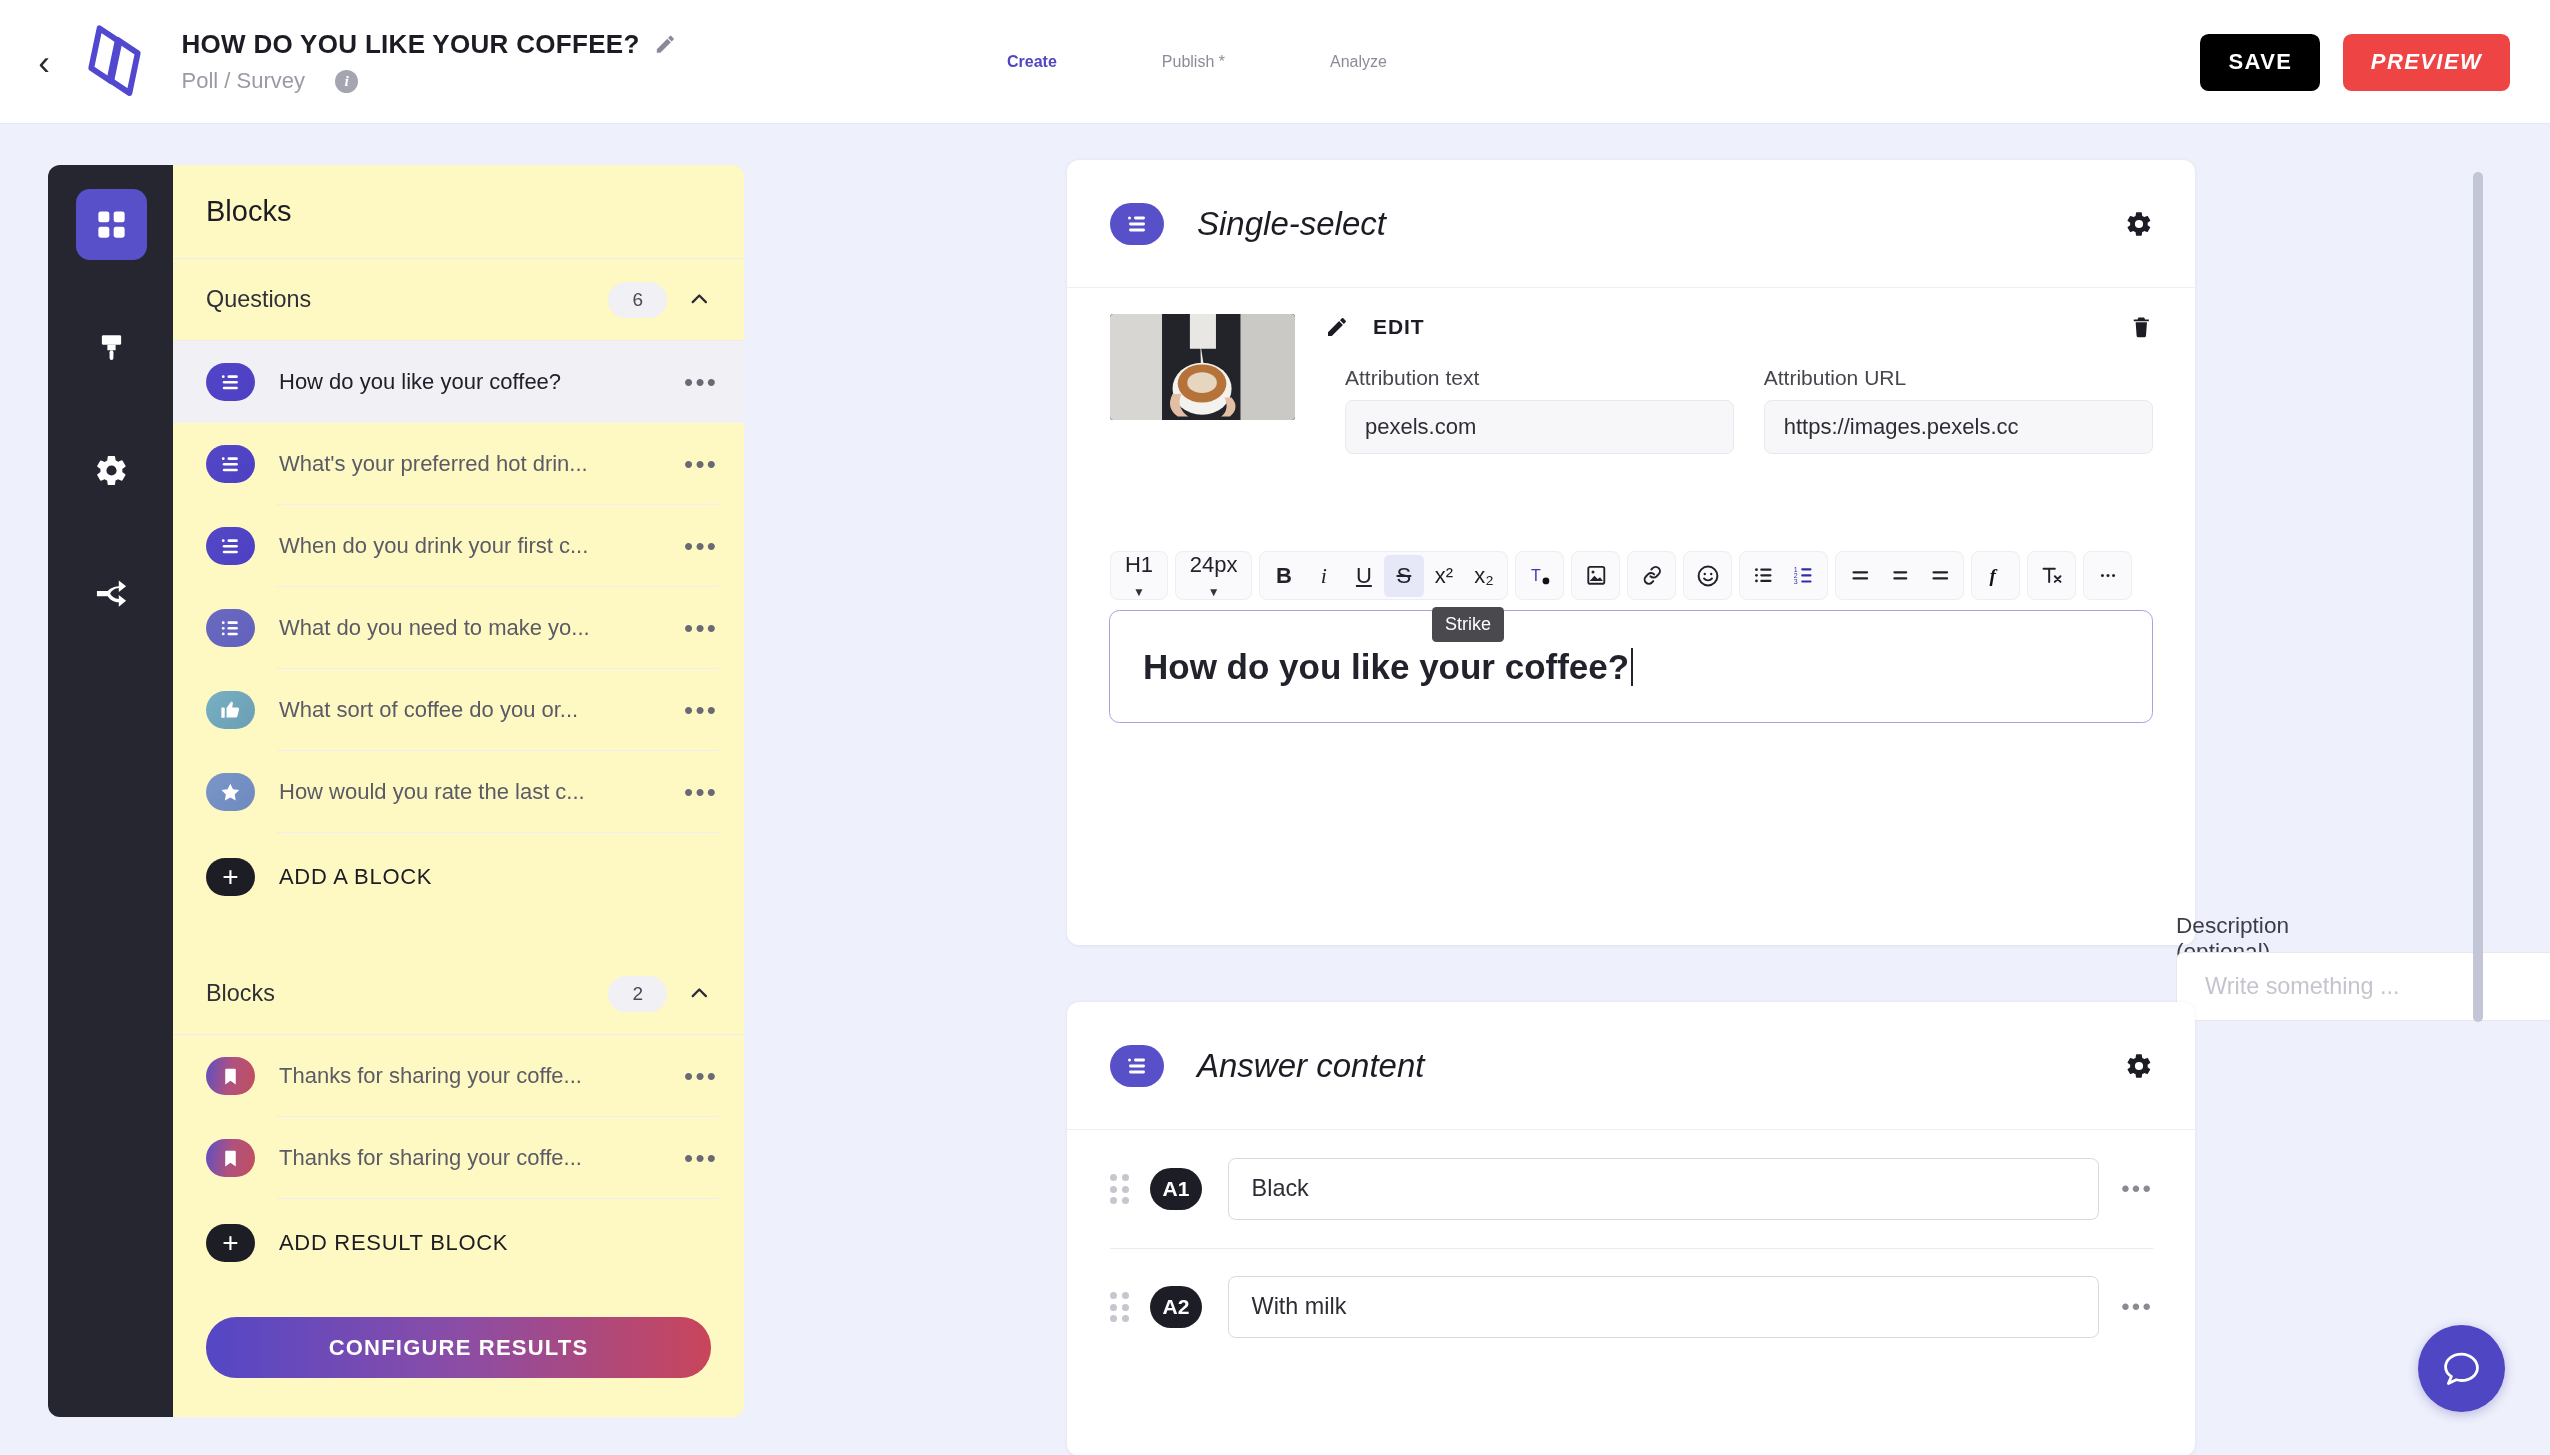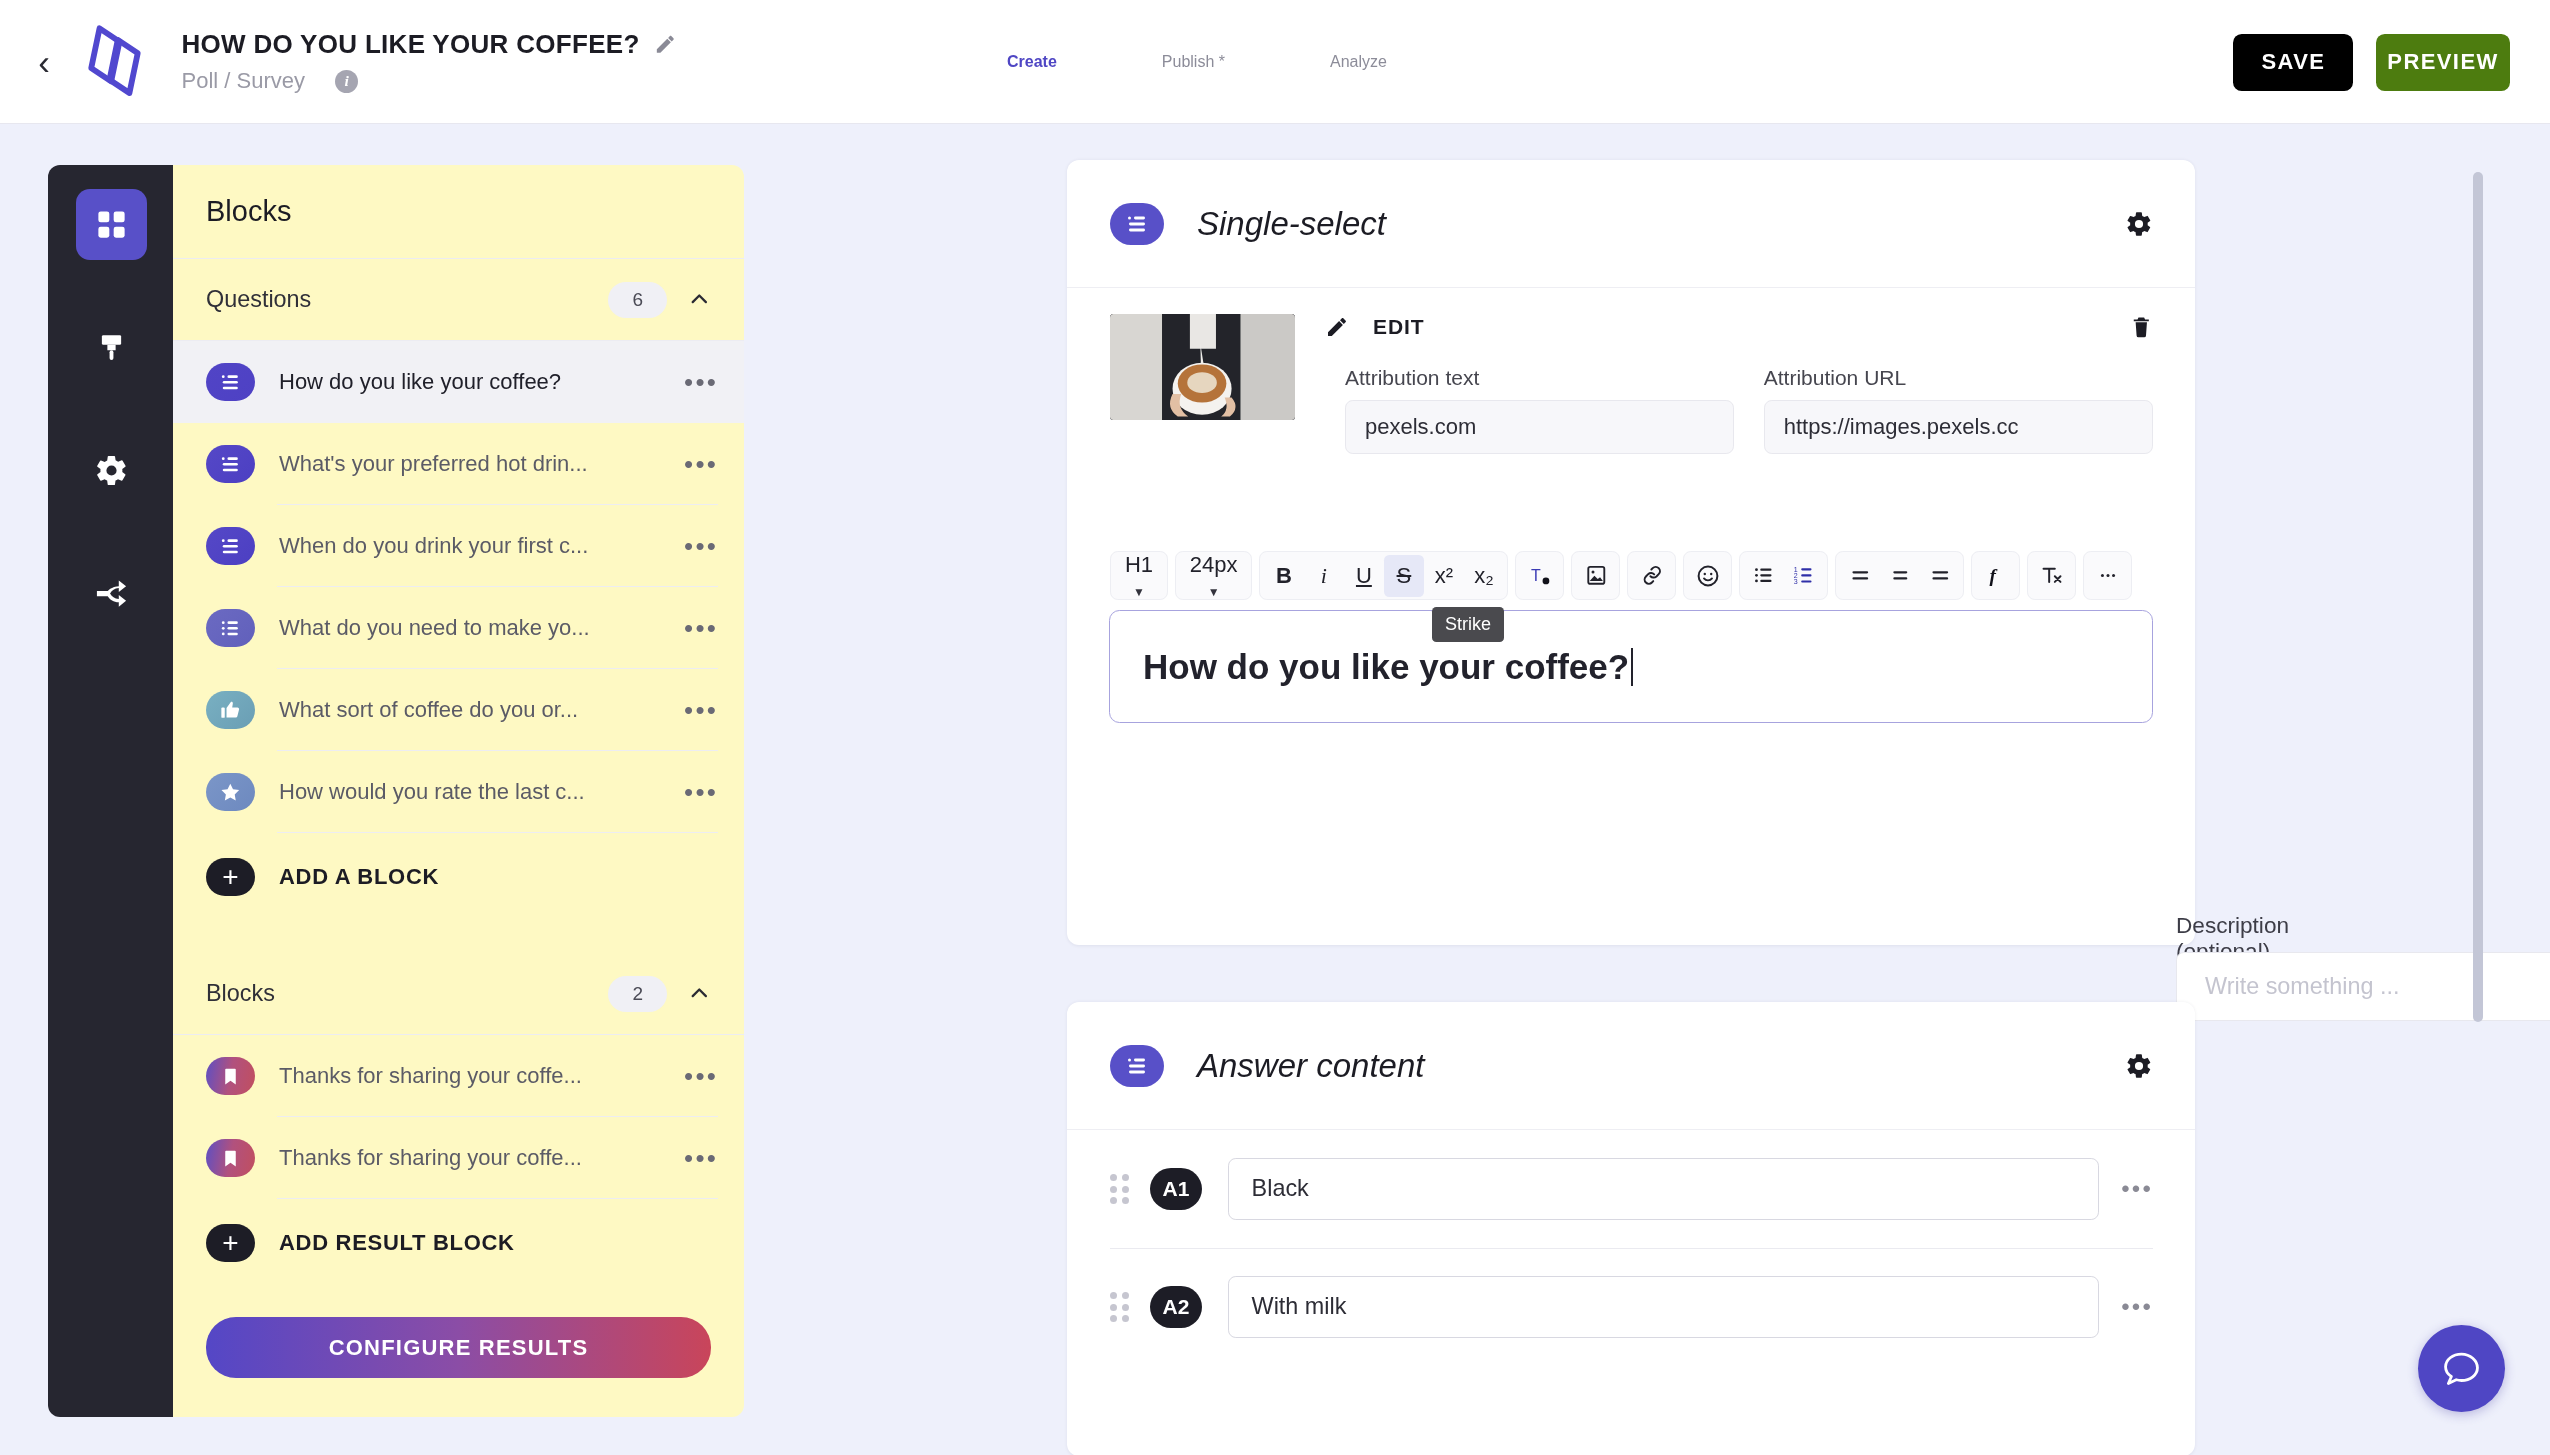--- a/index.html
+++ b/index.html
@@ -47,21 +47,21 @@
     position: absolute; right: 40px; top: 0; height: 124px;
     display: flex; align-items: center; gap: 22.6px;
   }
   .btn {
     border: none; border-radius: 8.7px; color: #fff; font-size: 22px;
     font-weight: bold; letter-spacing: 1.4px; cursor: pointer;
     height: 57px; display: flex; align-items: center; justify-content: center;
     font-family: "Liberation Sans", sans-serif;
   }
   .btn-save { background: #000000; width: 120px; }
-  .btn-preview { background: #4d7c0f; width: 134px; }
+  .btn-preview { background: #ef4444; width: 167px; font-style: italic; }
 
   
   .rail {
     position: absolute; left: 48px; top: 165px; width: 126px; height: 1252px;
     background: #262630; border-radius: 12px 0 0 12px;
     display: flex; flex-direction: column; align-items: center; padding-top: 24px;
   }
   .rail-item {
     width: 71px; height: 71px; border-radius: 14px; margin-bottom: 52px;
     display: flex; align-items: center; justify-content: center; cursor: pointer;
@@ -116,21 +116,21 @@
   .add-row {
     height: 87px; display: flex; align-items: center; padding-left: 33px;
     cursor: pointer;
   }
   .add-ic {
     width: 49px; height: 38px; border-radius: 19px; background: #1d1d26;
     color: #fff; display: flex; align-items: center; justify-content: center;
     font-size: 28px; font-weight: 300; flex: none;
   }
   .add-label {
-    margin-left: 24px; font-size: 22px; font-weight: bold; color: #1c1c24;
+    margin-left: 24px; font-size: 22px; font-weight: normal; color: #1c1c24;
     letter-spacing: 0.7px; text-transform: uppercase;
   }
   .gap-block { height: 33px; }
   .cfg-btn {
     margin: 31px 33px 0 33px; height: 61px; border-radius: 30px;
     background: linear-gradient(90deg, #5447c6 0%, #8b4da6 50%, #c9455a 100%);
     color: #fff; font-size: 22px; font-weight: bold; letter-spacing: 1.2px;
     display: flex; align-items: center; justify-content: center; cursor: pointer;
     text-transform: uppercase;
   }

